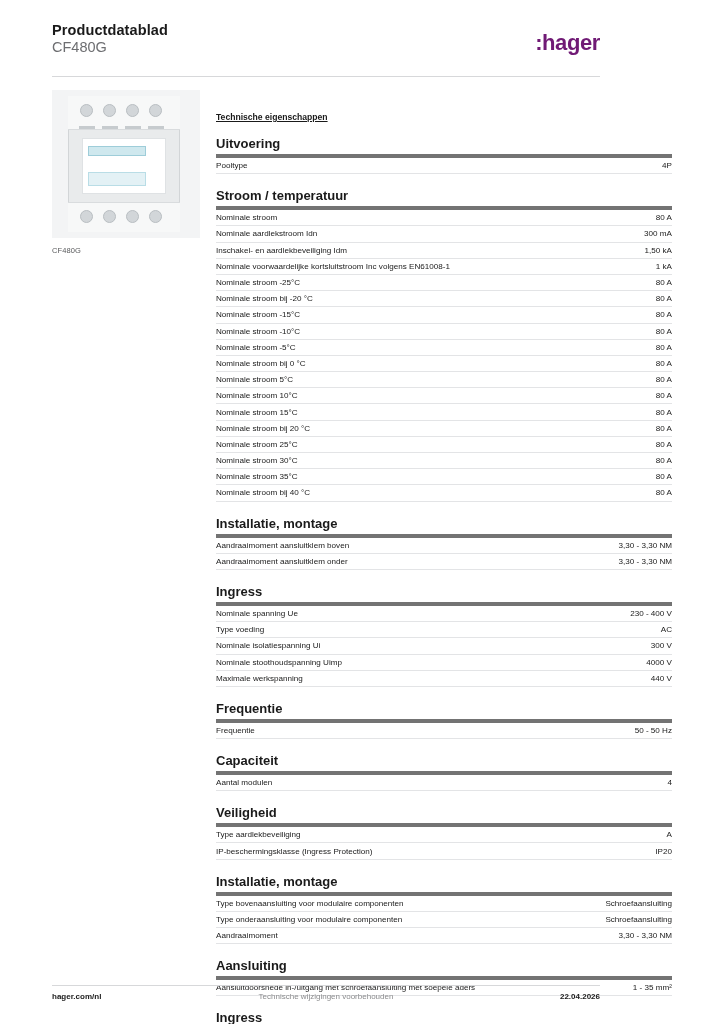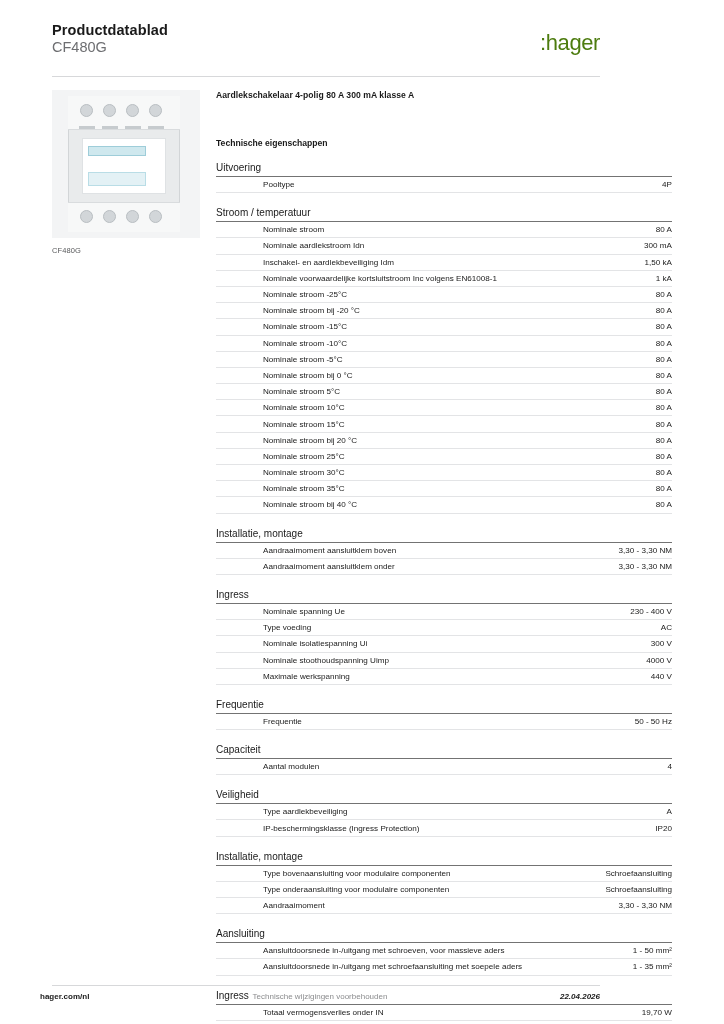--- a/index.html
+++ b/index.html
@@ -38,22 +38,22 @@
     font-size: 14.5px;
     font-weight: normal;
     color: #6d6e71;
     line-height: 17px;
   }
   .logo {
     position: absolute;
     right: 0;
     top: 8px;
     font-size: 22px;
-    font-weight: normal;
-    color: #4d7c0f;
+    font-weight: bold;
+    color: #701a75;
     letter-spacing: -0.4px;
   }
   .header-rule {
     position: absolute;
     left: 52px;
     right: 52px;
     top: 76px;
     height: 1px;
     background: #d7d8da;
   }
@@ -159,65 +159,66 @@
     font-size: 8.6px;
     font-weight: bold;
     color: #1a1a1a;
     letter-spacing: 0.05px;
     padding-bottom: 2px;
   }
   .spec-sub {
     font-size: 8.6px;
     font-weight: bold;
     color: #1a1a1a;
-    margin-top: 36px;
+    margin-top: 22px;
+    text-decoration: underline;
   }
   .group {
     margin-top: 14px;
   }
   .group-head {
-    font-size: 10px;
-    font-weight: normal;
+    font-size: 13px;
+    font-weight: bold;
     color: #1a1a1a;
     padding-bottom: 3px;
-    border-bottom: 1px solid #737373;
+    border-bottom: 4px solid #737373;
   }
   .row {
     display: flex;
     justify-content: space-between;
     align-items: baseline;
     font-size: 8.1px;
     color: #1a1a1a;
     padding: 3.1px 0 3.1px 0;
     border-bottom: 1px solid #e3e4e6;
     line-height: 9px;
   }
-  .row .label { text-align: center; margin-left: 47px; }
+  .row .label { text-align: center; }
   .row .value { text-align: center; white-space: nowrap; padding-left: 10px; }
 
   
   .footer-rule {
     position: absolute;
     left: 52px;
     right: 52px;
     bottom: 38px;
     height: 1px;
     background: #d7d8da;
   }
   .footer {
     position: absolute;
-    left: 40px;
+    left: 52px;
     right: 52px;
     bottom: 18px;
     height: 14px;
     font-size: 8px;
   }
   .footer .left { position: absolute; left: 0; color: #1a1a1a; font-weight: bold; }
   .footer .center { position: absolute; left: 50%; transform: translateX(-50%); color: #8b8c8e; font-weight: normal; }
-  .footer .right { position: absolute; right: 0; color: #1a1a1a; font-weight: bold; font-style: italic; }
+  .footer .right { position: absolute; right: 0; color: #1a1a1a; font-weight: bold; }
 </style>
 </head>
 <body>
 
 <div class="page">
 
   <div class="header">
     <div class="doc-title">Productdatablad</div>
     <div class="doc-subtitle">CF480G</div>
     <div class="logo">:hager</div>
@@ -242,21 +243,20 @@
       <div class="term" style="left:97px; top:120px;"></div>
       <div class="slot" style="left:27px; top:36px;"></div>
       <div class="slot" style="left:50px; top:36px;"></div>
       <div class="slot" style="left:73px; top:36px;"></div>
       <div class="slot" style="left:96px; top:36px;"></div>
     </div>
     <div class="img-caption">CF480G</div>
   </div>
 
   <div class="specs">
-    <div class="spec-title">Aardlekschakelaar 4-polig 80 A 300 mA klasse A</div>
     <div class="spec-sub">Technische eigenschappen</div>
     <div id="groups-container">
         <div class="group">
           <div class="group-head">Uitvoering</div>
           <div class="row">
             <span class="label">Pooltype</span>
             <span class="value">4P</span>
           </div>
         </div>
         <div class="group">
@@ -403,24 +403,20 @@
             <span class="label">Type onderaansluiting voor modulaire componenten</span>
             <span class="value">Schroefaansluiting</span>
           </div>
           <div class="row">
             <span class="label">Aandraaimoment</span>
             <span class="value">3,30 - 3,30 NM</span>
           </div>
         </div>
         <div class="group">
           <div class="group-head">Aansluiting</div>
-          <div class="row">
-            <span class="label">Aansluitdoorsnede in-/uitgang met schroeven, voor massieve aders</span>
-            <span class="value">1 - 50 mm²</span>
-          </div>
           <div class="row">
             <span class="label">Aansluitdoorsnede in-/uitgang met schroefaansluiting met soepele aders</span>
             <span class="value">1 - 35 mm²</span>
           </div>
         </div>
         <div class="group">
           <div class="group-head">Ingress</div>
           <div class="row">
             <span class="label">Totaal vermogensverlies onder IN</span>
             <span class="value">19,70 W</span>

